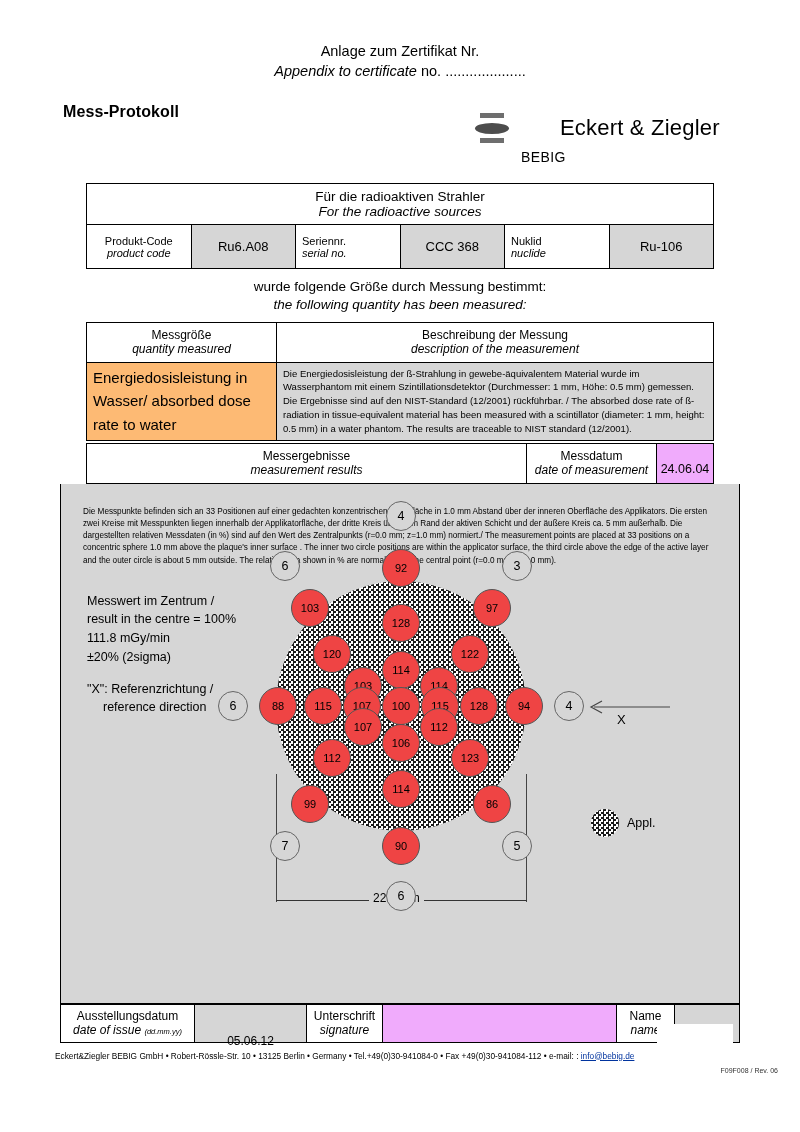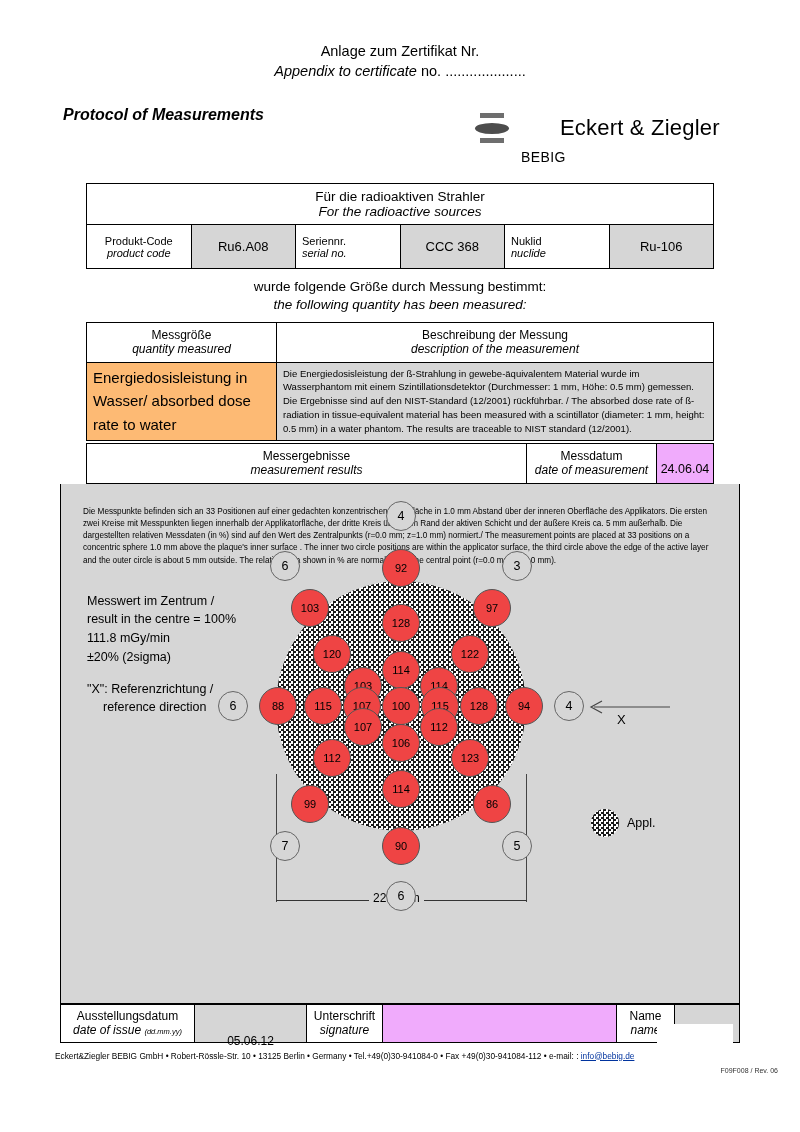--- a/index.html
+++ b/index.html
@@ -119,21 +119,21 @@
 
 <div class="page">
 
   <div class="appendix">
     <div class="de">Anlage zum Zertifikat Nr.</div>
     <div class="en"><span>Appendix to certificate</span> <span class="norm">no. ....................</span></div>
   </div>
 
   <div class="titlerow">
     <div class="title-left">
-      <div class="title-en">Protocol of Measurements</div>
+      <div class="title-de">Mess-Protokoll</div>
     </div>
     <div class="brandblock">
       <div class="brandrow">
         <div class="logo-mark">
           <div class="bar top"></div>
           <div class="ell"></div>
           <div class="bar bot"></div>
         </div>
         <div class="brandname">Eckert &amp; Ziegler</div>
       </div>

